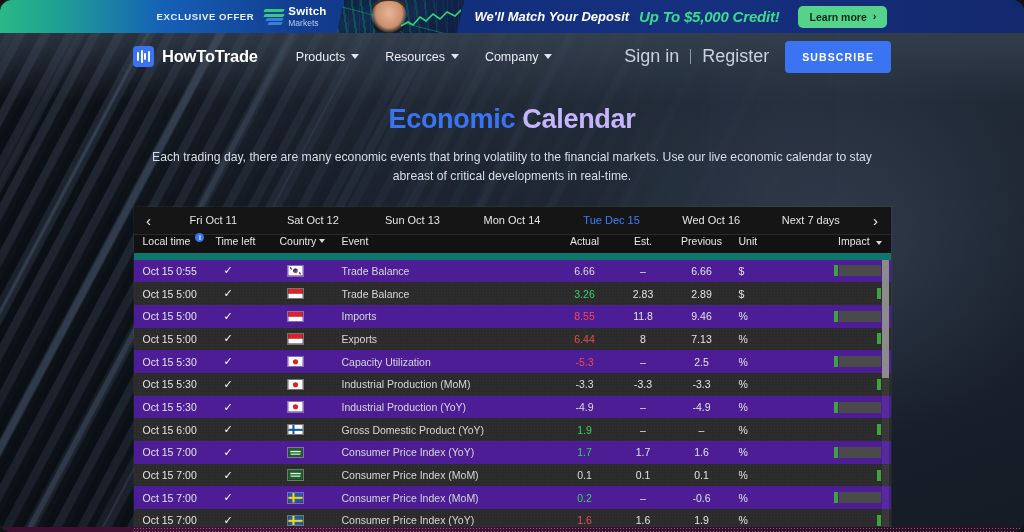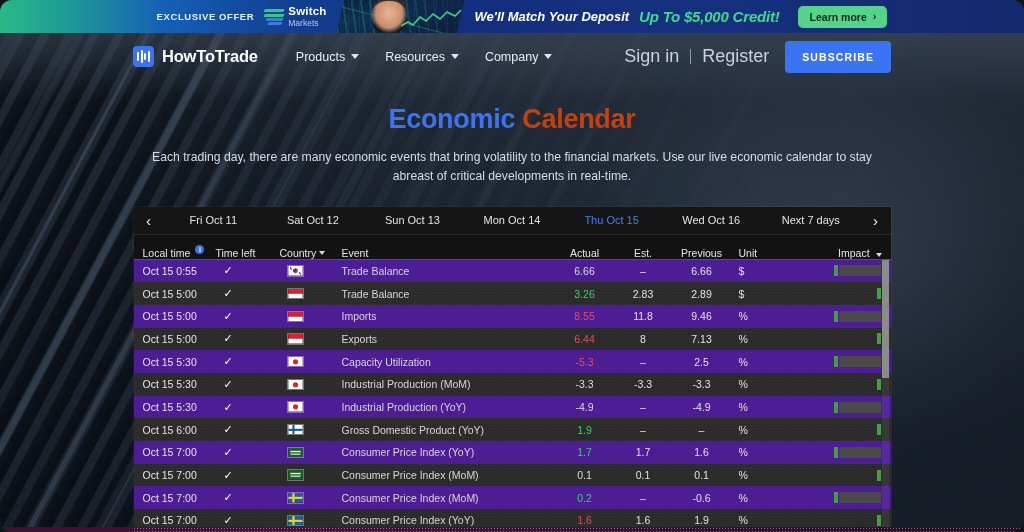--- a/index.html
+++ b/index.html
@@ -170,21 +170,21 @@
   .subscribe {
     background:#3b74f2; color:#fff; border:none; cursor:pointer;
     font-family:inherit; font-size: 10.5px; font-weight: 700; letter-spacing: 1.1px;
     padding: 10px 17px; border-radius: 4px; margin-left: 5px;
   }
 
   
   .hero { position: relative; z-index: 4; text-align:center; padding-top: 24px; }
   .hero h1 { font-size: 27px; font-weight: 800; letter-spacing:-.3px; }
   .hero h1 .blue { color:#3b74f2; }
-  .hero h1 .white { color:#c2410c; }
+  .hero h1 .white { color:#c4b5fd; }
   .hero p {
     margin: 13px auto 0;
     width: 745px;
     color:#d6dde7; font-size: 12.2px; line-height: 1.58; font-weight: 400;
   }
 
   
   .cal {
     position: relative; z-index: 4;
     margin: 20px auto 0;
@@ -201,23 +201,23 @@
     width: 30px; text-align:center; font-size: 15px; color:#f0f0f0; cursor:pointer;
     font-weight: 300; line-height:1;
   }
   .cal-date {
     flex: 1; text-align:center; font-size: 11px; cursor:pointer; white-space:nowrap;
     color:#e4e4e4;
   }
   .cal-date.active { color:#3b82f6; }
 
   .cal-head {
-    display:flex; align-items:flex-end; height: 25px;
+    display:flex; align-items:flex-start; height: 25px;
     background:#121212; color:#e6e6e6; font-size: 10.5px;
-    border-bottom: 1px solid #0f766e;
+    border-bottom: 7px solid #0f766e;
   }
   .c-time  { width: 82px; padding-left: 9px; display:flex; align-items:center; gap:5px; }
   .c-left  { width: 64px; }
   .c-ctry  { width: 62px; display:flex; align-items:center; }
   .c-event { flex: 1; }
   .c-act   { width: 62px; text-align:center; }
   .c-est   { width: 55px; text-align:center; }
   .c-prev  { width: 62px; text-align:center; }
   .c-unit  { width: 48px; text-align:left; padding-left:6px; }
   .c-imp   { width: 110px; text-align:right; padding-right: 9px; }
@@ -360,21 +360,21 @@
   </div>
 
   <div class="cal">
 
     <div class="cal-dates">
       <div class="cal-arrow">‹</div>
       <div class="cal-date">Fri Oct 11</div>
       <div class="cal-date">Sat Oct 12</div>
       <div class="cal-date">Sun Oct 13</div>
       <div class="cal-date">Mon Oct 14</div>
-      <div class="cal-date active">Thu Oct 15</div>
+      <div class="cal-date active">Tue Dec 15</div>
       <div class="cal-date">Wed Oct 16</div>
       <div class="cal-date">Next 7 days</div>
       <div class="cal-arrow">›</div>
     </div>
 
     <div class="cal-head">
       <div class="c-time">
         <span>Local time</span>
         <span class="info-dot">i</span>
       </div>

